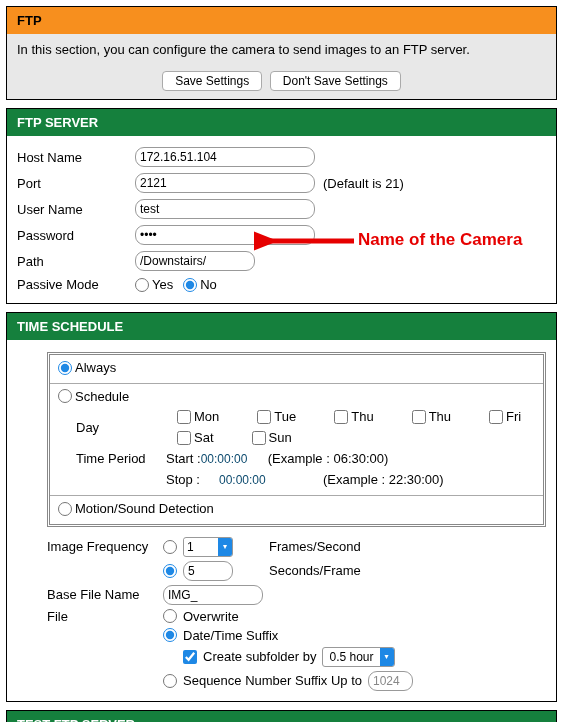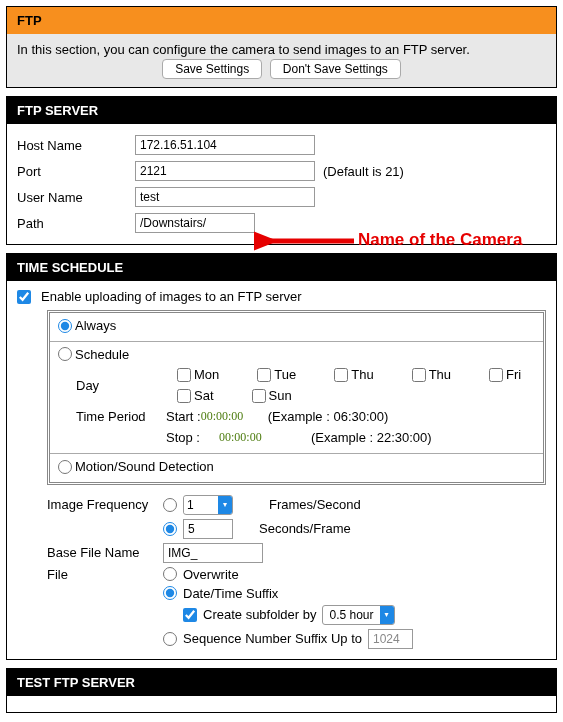--- a/index.html
+++ b/index.html
@@ -8,41 +8,41 @@
       font-size: 13px;
       background: #fff;
       width: 563px;
       padding: 6px;
     }
     .panel {
       border: 1px solid #000;
       margin-bottom: 8px;
     }
     .panel-header {
-      background: #000000;
+      background: #15803d;
       color: #fff;
       font-weight: bold;
       padding: 6px 10px;
       font-size: 13px;
     }
     .panel-header.orange {
       background: #f78f1e;
       color: #000;
     }
     .panel-body {
       padding: 8px 10px;
       background: #fff;
     }
     .panel-body.gray {
       background: #e8e8e8;
     }
     .desc-text { font-size: 13px; }
     .btn-row {
       text-align: center;
-      margin-top: 2px;
+      margin-top: 14px;
     }
     button {
       font-family: inherit;
       font-size: 12px;
       padding: 2px 12px;
       background: #fff;
       border: 1px solid #aaa;
       border-radius: 4px;
       cursor: pointer;
       margin: 0 2px;
@@ -55,21 +55,21 @@
     }
     .form-label {
       width: 110px;
       font-size: 13px;
     }
     .text-input {
       font-family: inherit;
       font-size: 12px;
       padding: 2px 4px;
       border: 1px solid #999;
-      border-radius: 0;
+      border-radius: 9px;
       width: 180px;
     }
     .text-input.tiny { width: 45px; }
     .hint { font-size: 13px; color: #000; }
     .radio-group { display: flex; align-items: center; gap: 4px; }
     .radio-wrap { display: inline-flex; align-items: center; gap: 3px; margin-right: 6px; }
     input[type="radio"], input[type="checkbox"] {
       width: 14px; height: 14px; cursor: pointer;
     }
     input[type="radio"].blue, input[type="checkbox"].blue {
@@ -94,23 +94,23 @@
     .sched-sub {
       display: flex;
       align-items: center;
       padding: 3px 0 3px 18px;
       gap: 10px;
     }
     .sched-sublabel { width: 80px; font-size: 13px; }
     .day-checks { display: flex; gap: 6px; flex-wrap: wrap; }
     .check-wrap { display: inline-flex; align-items: center; gap: 3px; padding-left: 32px; }
     .time-input {
-      font-family: Liberation Serif, serif;
+      font-family: Liberation Sans, sans-serif;
       font-size: 12px;
-      color: #4d7c0f;
+      color: #0c4a6e;
       border: none;
       background: transparent;
       width: 60px;
     }
     .freq-block { margin-left: 30px; margin-top: 8px; }
     .freq-row { display: flex; align-items: center; padding: 2px 0; gap: 6px; }
     .freq-label { width: 110px; font-size: 13px; }
     .spinner {
       display: inline-flex;
       border: 1px solid #999;
@@ -192,34 +192,47 @@
       <div class="form-row">
         <div class="form-label">Port</div>
         <input class="text-input" value="2121" style="">
         <span class="hint">(Default is 21)</span>
       </div>
       <div class="form-row">
         <div class="form-label">User Name</div>
         <input class="text-input" value="test" style="">
       </div>
       <div class="form-row">
+        <div class="form-label">Password</div>
+        <input class="text-input" type="text" value="••••" style="">
+      </div>
+      <div class="form-row">
         <div class="form-label">Path</div>
         <input class="text-input" style="width: 120px;" value="/Downstairs/">
+      </div>
+      <div class="form-row">
+        <div class="form-label">Passive Mode</div>
+        <div class="radio-group">
+          <span class="radio-wrap">
+            <input type="radio" name="passive" class="blue" style="">
+            <span>Yes</span>
+          </span>
+          <span class="radio-wrap">
+            <input type="radio" name="passive" class="blue" checked="" style="">
+            <span>No</span>
+          </span>
+        </div>
       </div>
     </div>
   </div>
 
   <div class="panel">
     <div class="panel-header">TIME SCHEDULE</div>
     <div class="panel-body">
 
-      <div class="enable-row">
-        <input type="checkbox" class="blue" checked="" style="">
-        <span>Enable uploading of images to an FTP server</span>
-      </div>
 
       <div class="sched-box">
         <div class="sched-row">
           <span class="radio-wrap">
             <input type="radio" name="schedmode" class="blue" checked="" style="">
             <span>Always</span>
           </span>
         </div>
         <div class="sched-row">
           <span class="radio-wrap">
@@ -265,21 +278,21 @@
               <span>Start :</span>
               <input class="time-input" value="00:00:00" style="">
               <span style="margin-left:7px">(Example : 06:30:00)</span>
             </div>
           </div>
           <div class="sched-sub">
             <div class="sched-sublabel"></div>
             <div style="display:flex;align-items:center;gap:16px">
               <span>Stop :</span>
               <input class="time-input" style="margin-left: 3px;" value="00:00:00">
-              <span style="margin-left:16px">(Example : 22:30:00)</span>
+              <span style="margin-left:28px">(Example : 22:30:00)</span>
             </div>
           </div>
         </div>
         <div class="sched-row">
           <span class="radio-wrap">
             <input type="radio" name="schedmode" class="blue" style="">
             <span>Motion/Sound Detection</span>
           </span>
         </div>
       </div>
@@ -291,21 +304,21 @@
           <div class="spinner">
             <input value="1" style="">
             <div class="spin-btn">▾</div>
           </div>
           <span style="margin-left:30px">Frames/Second</span>
         </div>
         <div class="freq-row">
           <div class="freq-label"></div>
           <input type="radio" name="freqmode" class="blue" checked="" style="">
           <input class="text-input tiny" style="width: 50px;" value="5">
-          <span style="margin-left:20px">Seconds/Frame</span>
+          <span style="margin-left:30px">Seconds/Frame</span>
         </div>
         <div class="freq-row">
           <div class="freq-label">Base File Name</div>
           <input class="text-input" style="width: 100px;" value="IMG_">
         </div>
         <div class="freq-row">
           <div class="freq-label">File</div>
           <input type="radio" name="filemode" class="blue" style="">
           <span>Overwrite</span>
         </div>

